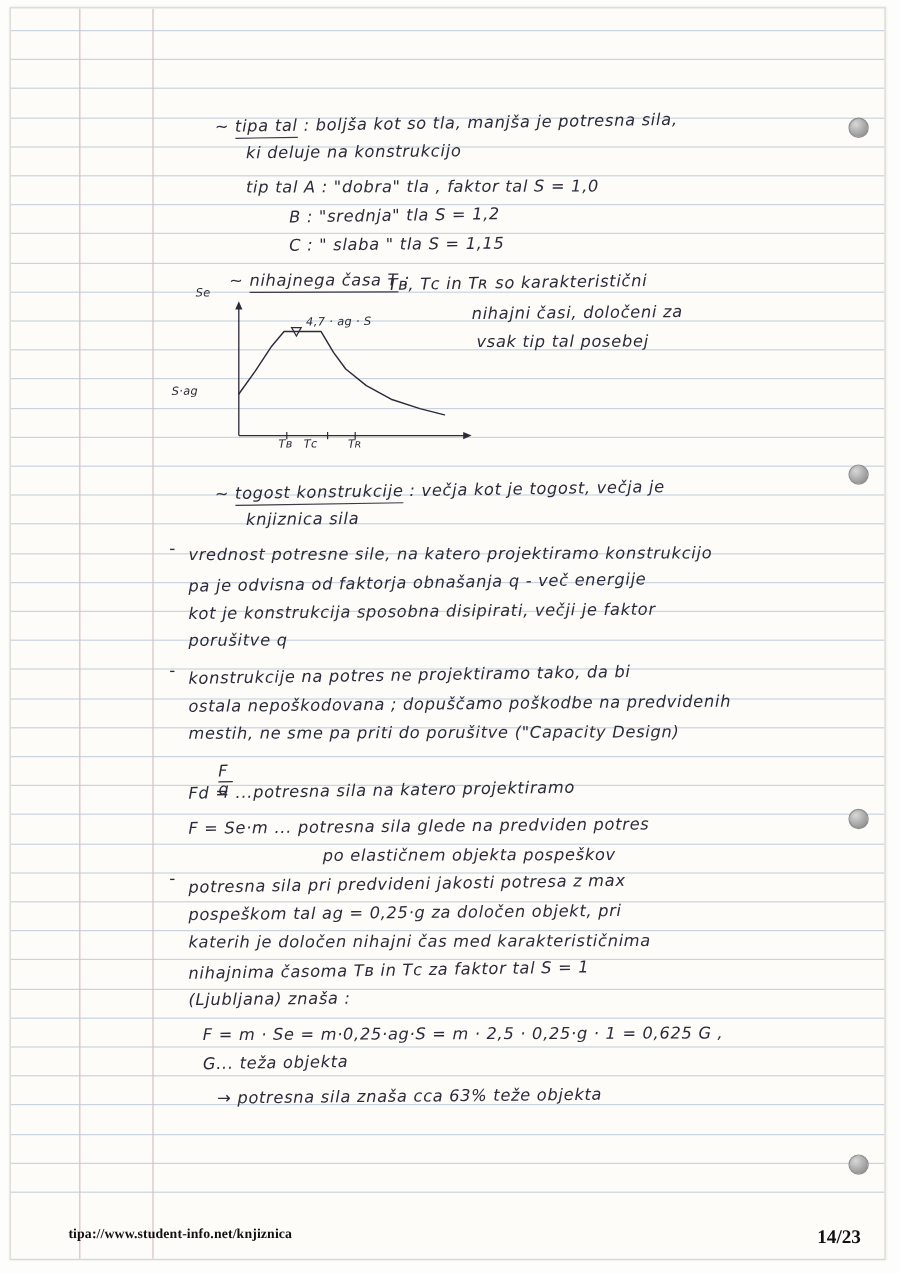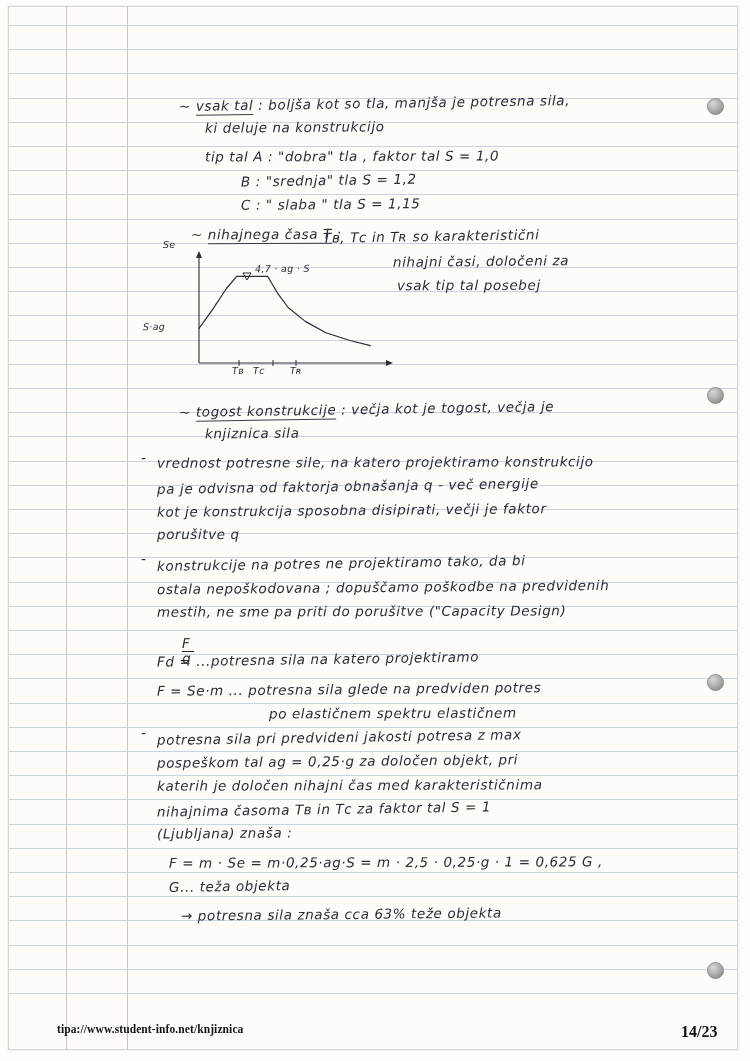--- a/index.html
+++ b/index.html
@@ -164,21 +164,21 @@
         <div class="vrule" style="left: 118px;"></div>
       </div>
     <div id="holes">
         <div class="hole" style="left: 698px; top: 91px;"></div>
         <div class="hole" style="left: 698px; top: 380px;"></div>
         <div class="hole" style="left: 698px; top: 667px;"></div>
         <div class="hole" style="left: 698px; top: 955px;"></div>
       </div>
 
     <div id="handwriting">
-        <div class="hw" style="left: 170px; top: 88px; transform: rotate(-0.9deg);">~ <span class="ul">vsak tal</span> : boljša kot so tla, manjša je potresna sila,</div>
+        <div class="hw" style="left: 170px; top: 88px; transform: rotate(-0.9deg);">~ <span class="ul">tipa tal</span> : boljša kot so tla, manjša je potresna sila,</div>
         <div class="hw" style="left: 196px; top: 112px; transform: rotate(-0.55deg);">ki deluje na konstrukcijo</div>
         <div class="hw" style="left: 196px; top: 141px; transform: rotate(-0.2deg);">tip tal  A :  "dobra" tla ,  faktor  tal  S = 1,0</div>
         <div class="hw" style="left: 232px; top: 165px; transform: rotate(-0.9deg);">B :  "srednja" tla                    S = 1,2</div>
         <div class="hw" style="left: 232px; top: 189px; transform: rotate(-0.55deg);">C :  " slaba "  tla                    S = 1,15</div>
         <div class="hw" style="left: 170px; top: 219px; transform: rotate(-0.2deg); margin-left: 12px;">~ <span class="ul">nihajnega časa  T</span> :</div>
         <div class="hw" style="left: 314px; top: 221px; transform: rotate(-0.9deg);">Tʙ, Tᴄ in Tʀ so  karakteristični</div>
         <div class="hw" style="left: 384px; top: 246px; transform: rotate(-0.55deg);">nihajni časi, določeni za</div>
         <div class="hw" style="left: 388px; top: 270px; transform: rotate(-0.2deg);">vsak tip tal posebej</div>
         <div class="hw" style="left: 170px; top: 394px; transform: rotate(-0.9deg);">~ <span class="ul">togost konstrukcije</span> : večja kot je togost, večja je</div>
         <div class="hw" style="left: 196px; top: 418px; transform: rotate(-0.55deg);">knjiznica  sila</div>
@@ -186,21 +186,21 @@
         <div class="hw" style="left: 148px; top: 447px; transform: rotate(-0.2deg);">vrednost  potresne  sile, na katero  projektiramo konstrukcijo</div>
         <div class="hw" style="left: 148px; top: 471px; transform: rotate(-0.9deg);">pa je odvisna  od  faktorja  obnašanja  q  -  več energije</div>
         <div class="hw" style="left: 148px; top: 495px; transform: rotate(-0.55deg);">kot je konstrukcija sposobna disipirati, večji je faktor</div>
         <div class="hw" style="left: 148px; top: 519px; transform: rotate(-0.2deg);">porušitve   q</div>
         <div class="dash" style="left: 132px; top: 544px;">-</div>
         <div class="hw" style="left: 148px; top: 548px; transform: rotate(-0.9deg);">konstrukcije na potres ne projektiramo tako, da bi</div>
         <div class="hw" style="left: 148px; top: 572px; transform: rotate(-0.55deg);">ostala nepoškodovana ; dopuščamo  poškodbe na predvidenih</div>
         <div class="hw" style="left: 148px; top: 596px; transform: rotate(-0.2deg);">mestih, ne sme pa priti do porušitve ("Capacity Design)</div>
         <div class="hw" style="left: 148px; top: 644px; transform: rotate(-0.9deg);">Fd =        ...potresna  sila na katero projektiramo</div>
         <div class="hw" style="left: 148px; top: 674px; transform: rotate(-0.55deg);">F = Se·m ... potresna  sila glede na predviden potres</div>
-        <div class="hw" style="left: 260px; top: 698px; transform: rotate(-0.2deg);">po elastičnem  spektru  elastičnem</div>
+        <div class="hw" style="left: 260px; top: 698px; transform: rotate(-0.2deg);">po elastičnem  objekta  pospeškov</div>
         <div class="dash" style="left: 132px; top: 718px;">-</div>
         <div class="hw" style="left: 148px; top: 722px; transform: rotate(-0.9deg);">potresna  sila pri  predvideni  jakosti  potresa  z  max</div>
         <div class="hw" style="left: 148px; top: 746px; transform: rotate(-0.55deg);">pospeškom tal   ag = 0,25·g   za  določen  objekt, pri</div>
         <div class="hw" style="left: 148px; top: 770px; transform: rotate(-0.2deg);">katerih je določen  nihajni čas  med  karakterističnima</div>
         <div class="hw" style="left: 148px; top: 794px; transform: rotate(-0.9deg);">nihajnima  časoma   Tʙ in  Tᴄ  za  faktor  tal  S = 1</div>
         <div class="hw" style="left: 148px; top: 818px; transform: rotate(-0.55deg);">(Ljubljana)  znaša :</div>
         <div class="hw" style="left: 160px; top: 847px; transform: rotate(-0.2deg);">F = m · Se = m·0,25·ag·S = m · 2,5 · 0,25·g · 1 = 0,625 G ,</div>
         <div class="hw" style="left: 160px; top: 871px; transform: rotate(-0.9deg);">G...  teža  objekta</div>
         <div class="hw" style="left: 172px; top: 899px; transform: rotate(-0.55deg);">→  potresna  sila  znaša  cca   63%  teže  objekta</div>
       </div>

